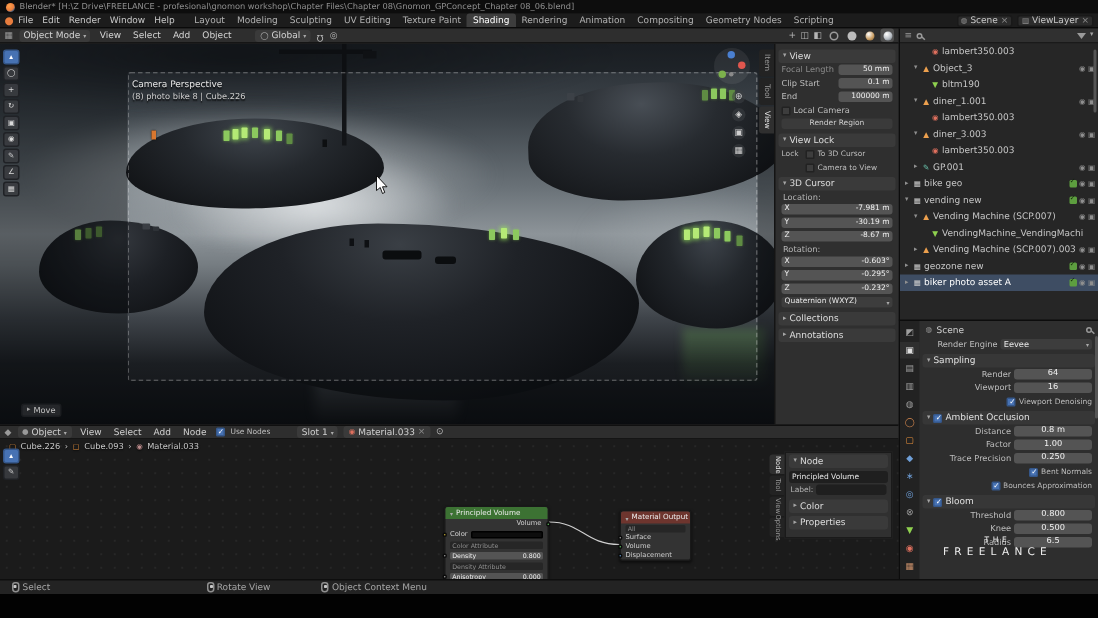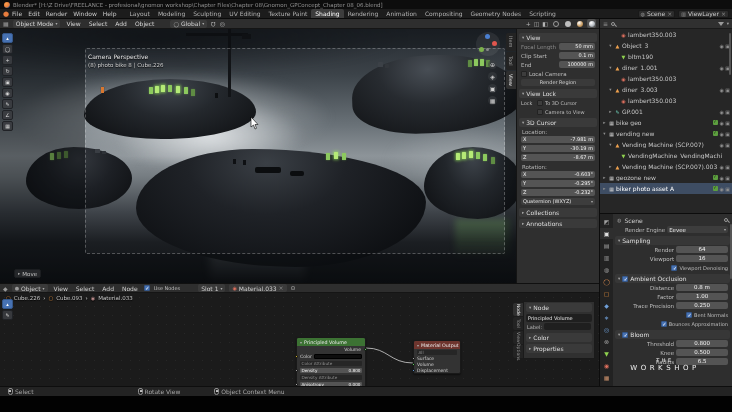--- a/index.html
+++ b/index.html
@@ -861,16 +861,16 @@
         <span class="mou r">
           <i></i>
         </span>
         <span>Object Context Menu</span>
       </span>
   </div>
   <div id="bstrip"></div>
 
   <div id="watermark">
     <div class="wm1">THE</div>
-    <div class="wm3">WORKSHOP</div>
+    <div class="wm3">FREELANCE</div>
   </div>
 
 </div>
 
 </body></html>

